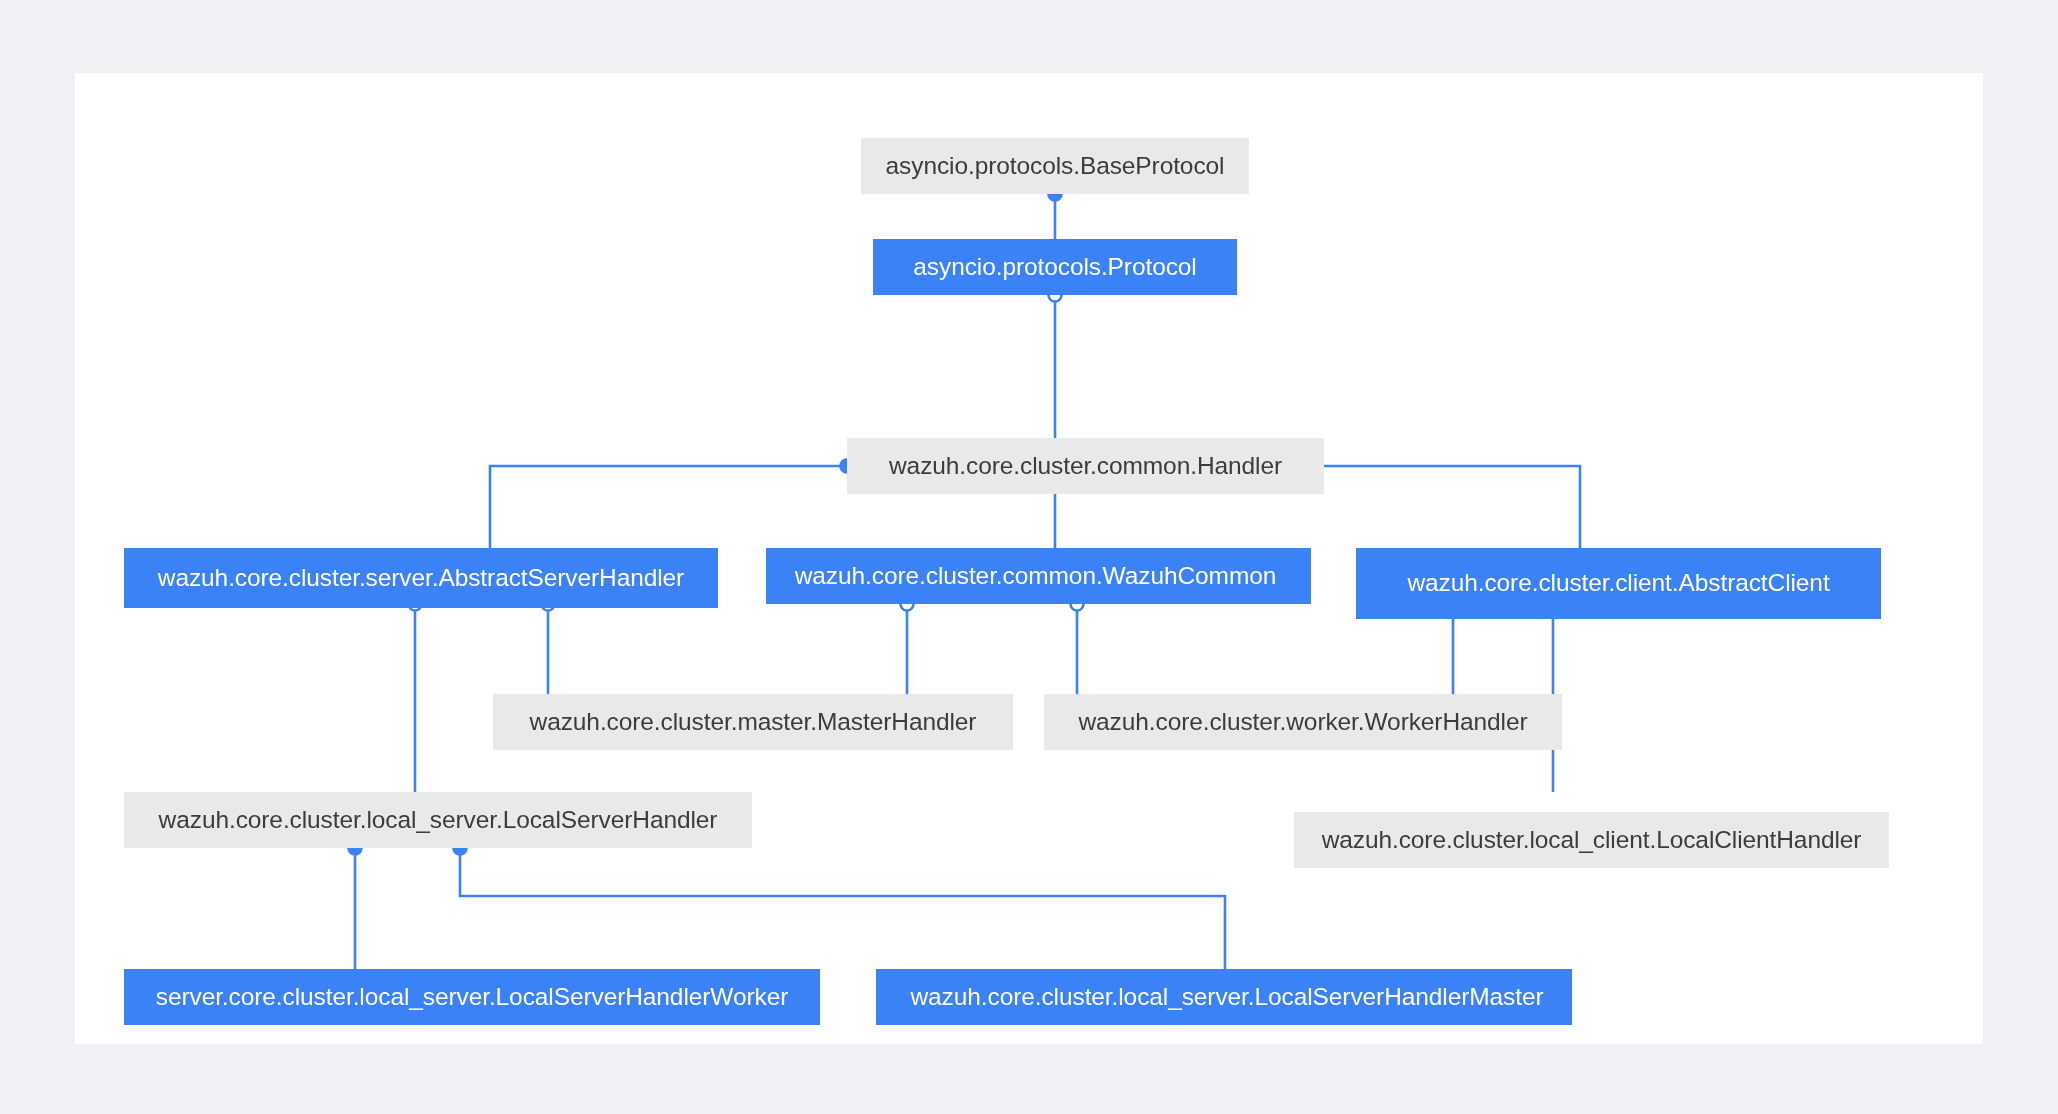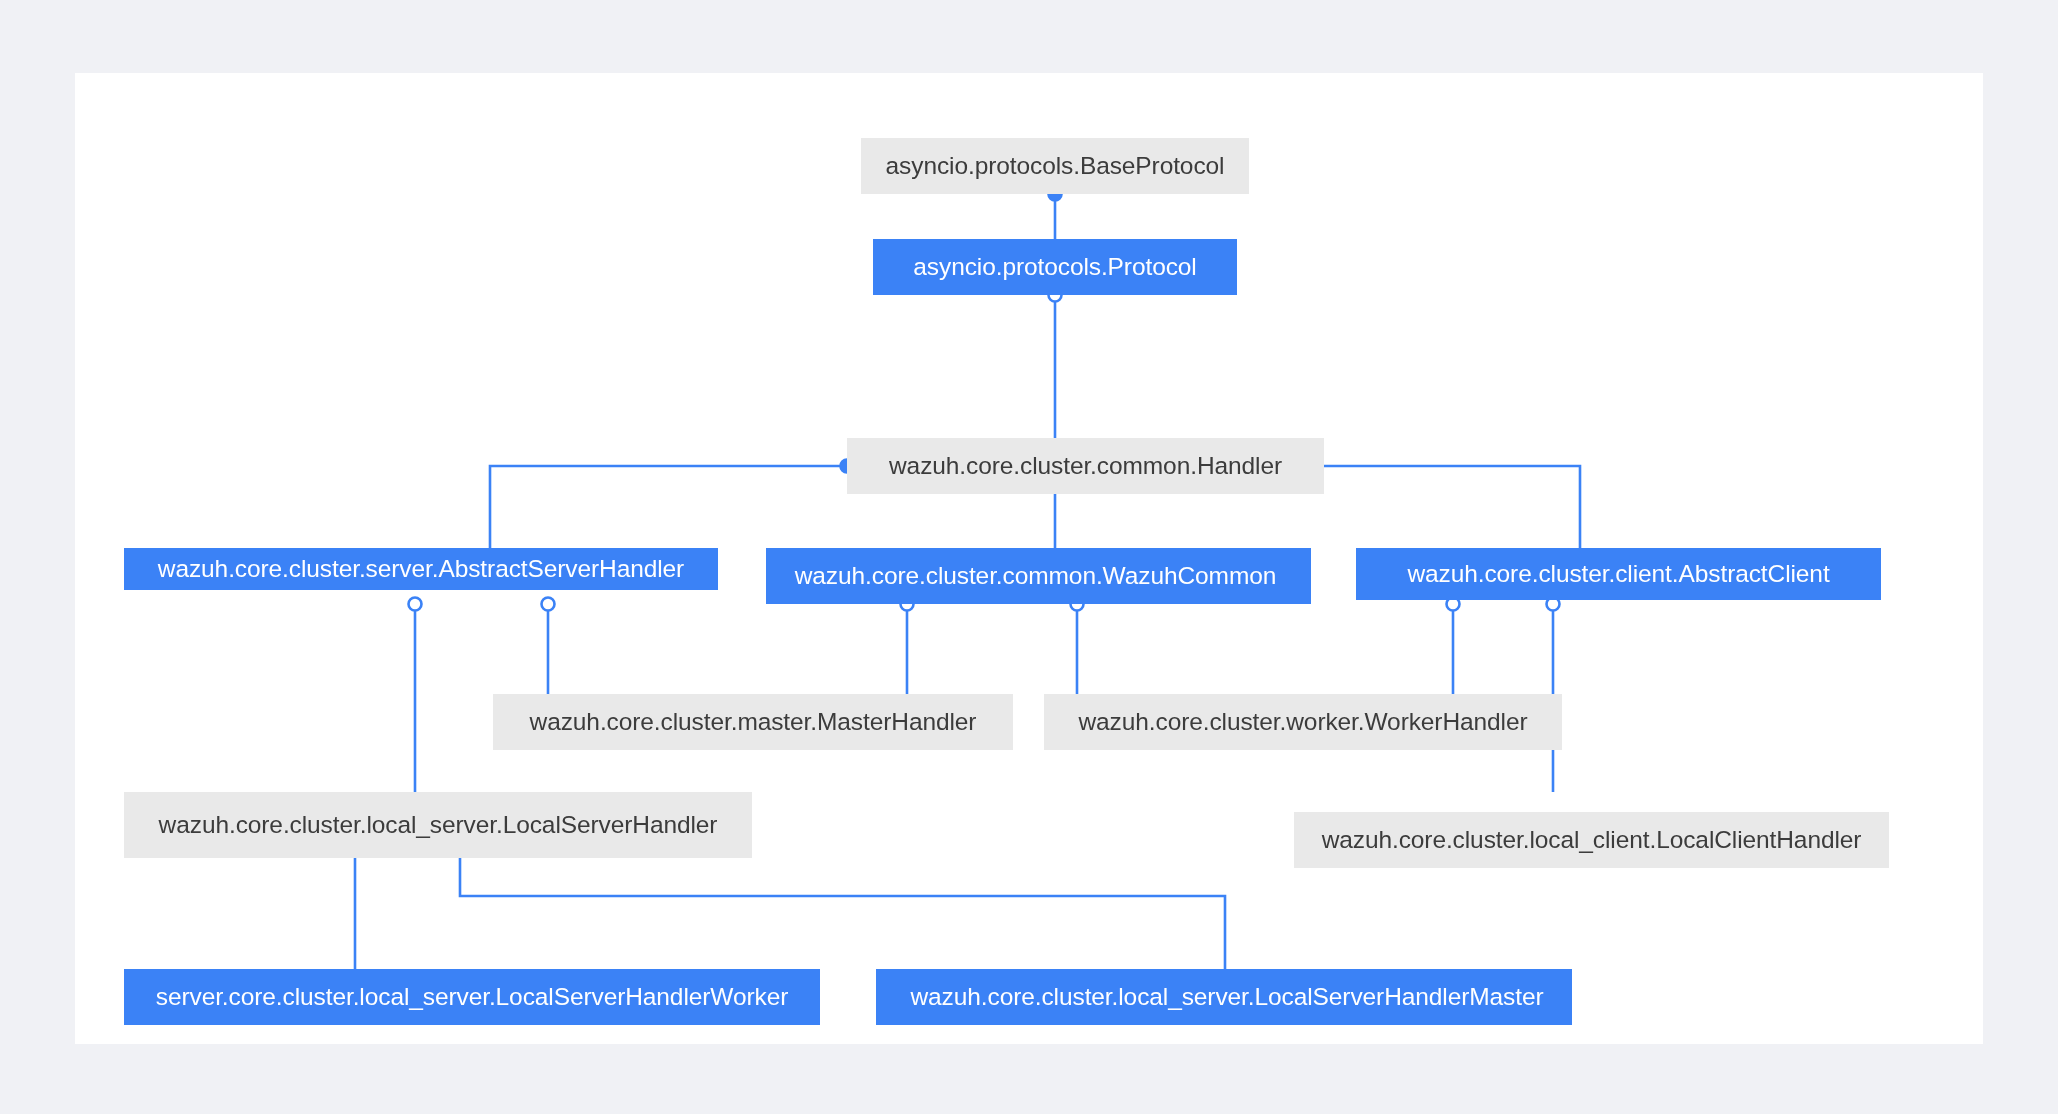--- a/index.html
+++ b/index.html
@@ -90,36 +90,36 @@
     <div id="node-layer">
         <div class="node gray" style="left: 786px; top: 65px; width: 388px; height: 56px;">
           <span class="node-label">asyncio.protocols.BaseProtocol</span>
         </div>
         <div class="node blue" style="left: 798px; top: 166px; width: 364px; height: 56px; align-items: center;">
           <span class="node-label">asyncio.protocols.Protocol</span>
         </div>
         <div class="node gray" style="left: 772px; top: 365px; width: 477px; height: 56px;">
           <span class="node-label">wazuh.core.cluster.common.Handler</span>
         </div>
-        <div class="node blue" style="left: 49px; top: 475px; width: 594px; height: 42px;">
+        <div class="node blue" style="left: 49px; top: 475px; width: 594px; height: 60px;">
           <span class="node-label">wazuh.core.cluster.server.AbstractServerHandler</span>
         </div>
         <div class="node blue" style="left: 691px; top: 475px; width: 545px; height: 56px; padding-left: 20px;">
           <span class="node-label">wazuh.core.cluster.common.WazuhCommon</span>
         </div>
-        <div class="node blue" style="left: 1281px; top: 475px; width: 525px; height: 52px;">
+        <div class="node blue" style="left: 1281px; top: 475px; width: 525px; height: 71px;">
           <span class="node-label">wazuh.core.cluster.client.AbstractClient</span>
         </div>
         <div class="node gray" style="left: 418px; top: 621px; width: 520px; height: 56px;">
           <span class="node-label">wazuh.core.cluster.master.MasterHandler</span>
         </div>
         <div class="node gray" style="left: 969px; top: 621px; width: 518px; height: 56px;">
           <span class="node-label">wazuh.core.cluster.worker.WorkerHandler</span>
         </div>
-        <div class="node gray" style="left: 49px; top: 719px; width: 628px; height: 66px;">
+        <div class="node gray" style="left: 49px; top: 719px; width: 628px; height: 56px;">
           <span class="node-label">wazuh.core.cluster.local_server.LocalServerHandler</span>
         </div>
         <div class="node gray" style="left: 1219px; top: 719px; width: 595px; height: 56px; margin-top: 20px;">
           <span class="node-label">wazuh.core.cluster.local_client.LocalClientHandler</span>
         </div>
         <div class="node blue" style="left: 49px; top: 896px; width: 696px; height: 56px;">
           <span class="node-label">server.core.cluster.local_server.LocalServerHandlerWorker</span>
         </div>
         <div class="node blue" style="left: 801px; top: 896px; width: 696px; height: 56px; padding-left: 32px;">
           <span class="node-label">wazuh.core.cluster.local_server.LocalServerHandlerMaster</span>

